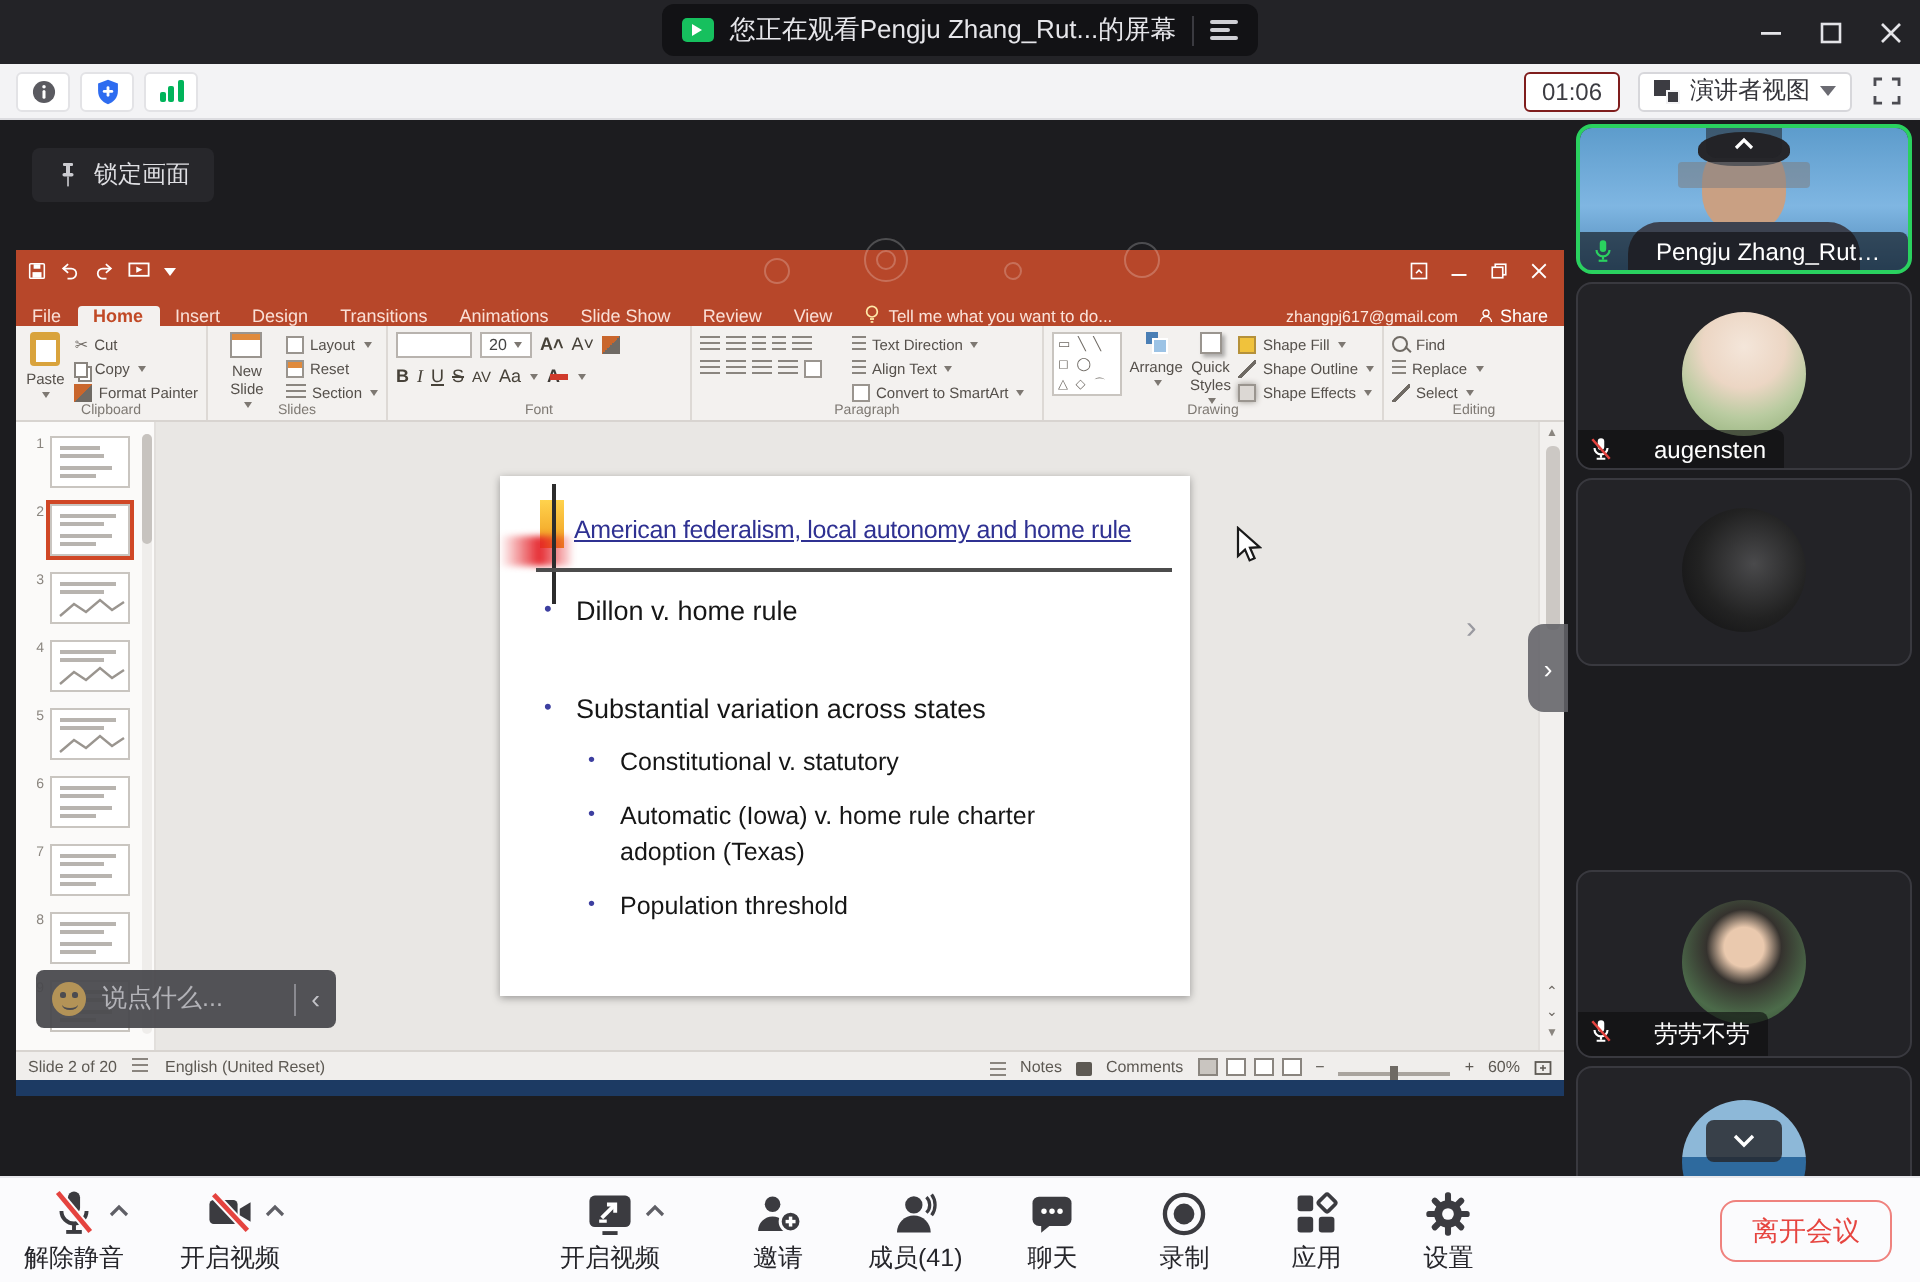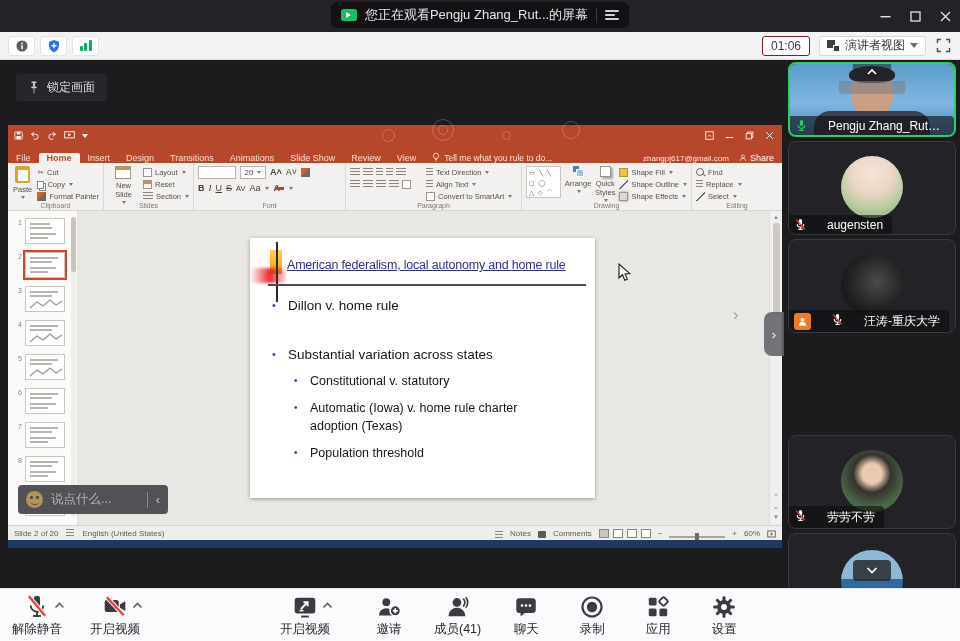--- a/index.html
+++ b/index.html
@@ -340,21 +340,21 @@
               <div class="ptab">Slide Show</div>
               <div class="ptab">Review</div>
               <div class="ptab">View</div>
             </div>
           <div class="tellme">
             <svg width="8" height="11" viewBox="0 0 12 16">
                 <circle cx="6" cy="5.5" r="4" fill="none" stroke="#ffe9a8" stroke-width="1.3"></circle>
                 <line x1="4.5" y1="11" x2="7.5" y2="11" stroke="#ffe9a8" stroke-width="1.3"></line>
                 <line x1="5" y1="13.2" x2="7" y2="13.2" stroke="#ffe9a8" stroke-width="1.3"></line>
               </svg>
-            <span>Tell me what you rule to do...</span>
+            <span>Tell me what you want to do...</span>
           </div>
           <div class="tabs-right">
             <span class="acct">zhangpj617@gmail.com</span>
             <span class="sharebtn">
               <svg width="8" height="8" viewBox="0 0 16 16">
                   <circle cx="8" cy="5" r="3" fill="none" stroke="#fff" stroke-width="1.3"></circle>
                   <path d="M2.5 14 a5.5 5.5 0 0 1 11 0" fill="none" stroke="#fff" stroke-width="1.3"></path>
                 </svg>
               <span>Share</span>
             </span>
@@ -666,21 +666,21 @@
               <span>⌃</span>
               <span>⌄</span>
               <span class="vs-arrow">▼</span>
             </div>
           </div>
         </div>
 
         <div class="ppt-status">
           <span>Slide 2 of 20</span>
           <span class="mi mi-lines" style="width:8px;height:8px"></span>
-          <span>English (United States)</span>
+          <span>English (United Reset)</span>
           <div class="st-right">
             <span class="mi mi-lines" style="width:8px;height:7px"></span>
             <span>Notes</span>
             <span class="mi" style="background:#5d5953;border-radius:1px;width:8px;height:7px"></span>
             <span>Comments</span>
             <span class="viewbtns">
               <span class="vb f"></span>
               <span class="vb"></span>
               <span class="vb"></span>
               <span class="vb"></span>
@@ -754,38 +754,20 @@
                 <line x1="12" y1="17" x2="12" y2="20" stroke="#fff" stroke-width="2"></line>
                 <line x1="8" y1="21" x2="16" y2="21" stroke="#fff" stroke-width="2"></line>
                 <line x1="4" y1="3" x2="20" y2="21" stroke="#e5433f" stroke-width="2.4"></line>
               </svg>
             </span>
             <span class="pname-text">augensten</span>
           </div>
         </div>
         <div class="ptile" style="top: 179px; height: 94px;">
           <div class="pavatar av-profile-dark"></div>
-          <div class="pname">
-            <span class="pbadge">
-              <svg width="11" height="11" viewBox="0 0 24 24">
-                <circle cx="12" cy="8" r="4.2" fill="#fff"></circle>
-                <path d="M4 21a8 8 0 0 1 16 0Z" fill="#fff"></path>
-              </svg>
-            </span>
-            <span class="pmic">
-              <svg width="13" height="13" viewBox="0 0 24 24">
-                <rect x="9" y="2" width="6" height="11" rx="3" fill="#fff"></rect>
-                <path d="M6 11a6 6 0 0 0 12 0" fill="none" stroke="#fff" stroke-width="2"></path>
-                <line x1="12" y1="17" x2="12" y2="20" stroke="#fff" stroke-width="2"></line>
-                <line x1="8" y1="21" x2="16" y2="21" stroke="#fff" stroke-width="2"></line>
-                <line x1="4" y1="3" x2="20" y2="21" stroke="#e5433f" stroke-width="2.4"></line>
-              </svg>
-            </span>
-            <span class="pname-text">汪涛-重庆大学</span>
-          </div>
         </div>
         <div class="ptile" style="top: 375px; height: 94px;">
           <div class="pavatar av-woman"></div>
           <div class="pname">
             <span class="pmic">
               <svg width="13" height="13" viewBox="0 0 24 24">
                 <rect x="9" y="2" width="6" height="11" rx="3" fill="#fff"></rect>
                 <path d="M6 11a6 6 0 0 0 12 0" fill="none" stroke="#fff" stroke-width="2"></path>
                 <line x1="12" y1="17" x2="12" y2="20" stroke="#fff" stroke-width="2"></line>
                 <line x1="8" y1="21" x2="16" y2="21" stroke="#fff" stroke-width="2"></line>
@@ -934,14 +916,15 @@
                   <rect x="10.6" y="2" width="2.8" height="20" rx="1.2" transform="rotate(135 12 12)"></rect>
                   <circle cx="12" cy="12" r="6.4"></circle>
                 </g>
                 <circle cx="12" cy="12" r="2.7" fill="#fbfbfd"></circle>
               </svg>
             </span>
           </div>
           <div class="tbi-label">设置</div>
         </div>
       </div>
+    <div class="leavebtn">离开会议</div>
   </div>
 </div>
 
 </body></html>

